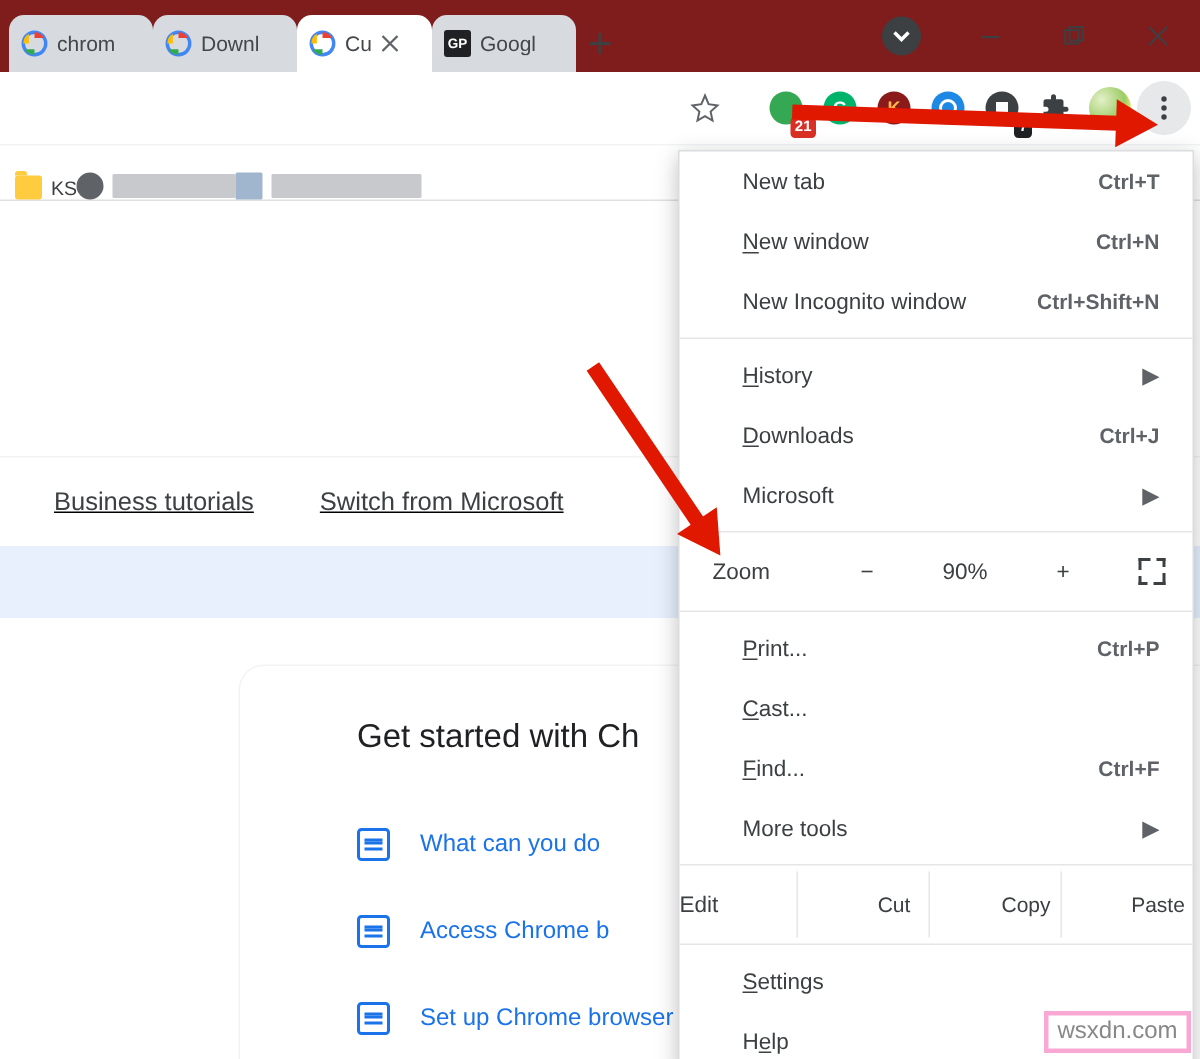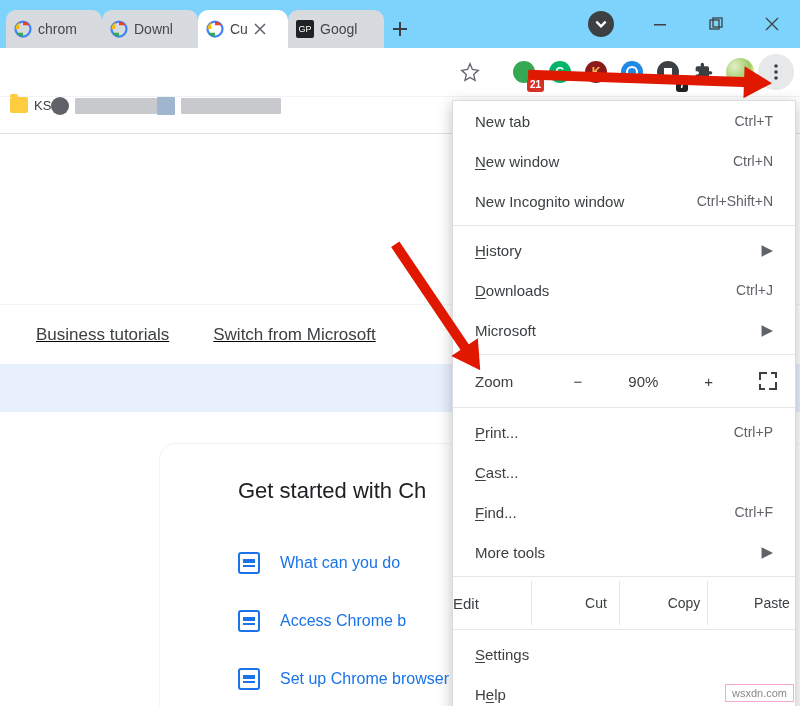--- a/index.html
+++ b/index.html
@@ -1,18 +1,18 @@
 <!DOCTYPE html>
 <html><head>
 <meta charset="utf-8">
 <style>
   * { box-sizing: border-box; margin: 0; padding: 0; font-family: "Segoe UI", Arial, sans-serif; }
   body { width: 800px; height: 706px; background: #fff; position: relative; overflow: hidden; }
 
-  .titlebar { height: 48px; background: #7dd3fc; display: flex; align-items: stretch; }
+  .titlebar { height: 48px; background: #7f1d1d; display: flex; align-items: stretch; }
   .tabs { display: flex; align-items: flex-end; padding-left: 6px; flex: 1; }
   .tab { display: flex; align-items: center; height: 38px; padding: 0 10px 0 8px; margin-top: 10px; border-radius: 10px 10px 0 0; font-size: 14px; color: #43474b; gap: 6px; min-width: 0; }
   .tab.inactive { background: #d7dade; width: 96px; }
   .tab.active { background: #fff; width: 90px; }
   .tab .favicon { width: 18px; height: 18px; flex-shrink: 0; }
   .tab .label { white-space: nowrap; overflow: hidden; text-overflow: clip; }
   .tab .close { width: 12px; height: 12px; color: #5f6368; flex-shrink: 0; }
   .newtab { width: 32px; display:flex; align-items:center; justify-content:center; margin-top:10px; height:38px; color:#3c4043; }
   .winctrl { margin-left:auto; display:flex; align-items:center; gap: 0; }
   .winbtn { width: 56px; height:48px; display:flex; align-items:center; justify-content:center; color:#3c4043; }
@@ -21,43 +21,43 @@
   .toolbar { height: 48px; background:#fff; display:flex; align-items:center; padding-right: 6px; margin-left: 20px; }
   .toolbar .spacer { flex:1; }
   .tbtn { width:36px; height:36px; display:flex; align-items:center; justify-content:center; border-radius:50%; color:#5f6368; position:relative; }
   .tbtn .badge { position:absolute; bottom:-2px; right:-2px; background:#d93025; color:#fff; font-size:10px; font-weight:700; padding:0 3px; border-radius:3px; line-height:14px; }
   .tbtn .badge.dark { background:#202124; }
   .star { color:#5f6368; }
   .ext-icon { width:22px; height:22px; border-radius:50%; }
   .avatar { width:28px; height:28px; border-radius:50%; background: radial-gradient(circle at 30% 30%, #e4f0c9, #9ccc65 55%, #fff176 80%); }
   .menu-btn { background:#e6e8ea; }
 
-  .bookmarksbar { height: 38px; background:#fff; display:flex; align-items:flex-start; padding: 0 10px; border-top:1px solid #f1f3f4; border-bottom:1px solid #e0e0e0; }
+  .bookmarksbar { height: 38px; background:#fff; display:flex; align-items:flex-end; padding: 0 10px; border-top:1px solid #f1f3f4; border-bottom:1px solid #e0e0e0; }
   .bkitem { display:flex; align-items:center; gap:6px; font-size:13px; color:#3c4043; }
   .folder-icon { width:18px; height:16px; background:#ffcc40; border-radius:2px; position:relative; }
   .folder-icon::before { content:""; position:absolute; top:-3px; left:0; width:8px; height:3px; background:#ffcc40; border-radius:2px 2px 0 0; }
   .mystery { height:16px; background:#c7c9cc; border-radius:1px; }
 
   .page { position:absolute; top:134px; left:0; right:0; bottom:0; background:#fff;text-decoration:underline; }
   .whitegap { height: 170px; background:#fff; }
   .navrow { height: 60px; display:flex; align-items:center; gap: 44px; padding: 0 36px; font-size: 17px; color:#3c4043; border-top:1px solid #f1f3f4; }
   .bluestrip { background:#e8f0fe; height: 48px; }
   .card { position:absolute; left:160px; top:310px; right:0; background:#fff; border-radius: 16px 0 0 0; box-shadow: 0 0 0 1px #f1f3f4; padding: 34px 0 0 78px; }
   .card h2 { font-weight:400; font-size:22px; color:#202124; margin-bottom: 30px; }
   .link-item { display:flex; align-items:center; gap: 20px; font-size:16px; color:#1a73e8; padding: 18px 0; }
   .link-item .icon-sq { width:22px; height:22px; border:2px solid #1a73e8; border-radius:3px; display:flex; align-items:center; justify-content:center; }
   .link-item .icon-sq::before, .link-item .icon-sq::after { content:""; display:block; width:12px; height:2px; background:#1a73e8; position:absolute; }
   .icon-sq { position:relative; }
   .icon-sq::before { top:5px; }
   .icon-sq::after { bottom:5px; box-shadow: 0 -4px 0 #1a73e8; }
 
   
   .menu { position:absolute; top:100px; right:4px; width:344px; background:#fff; box-shadow: 0 4px 14px rgba(0,0,0,0.25); border:1px solid #dadce0; font-size:15px; color:#3c4043; z-index:50; }
-  .menu-row { display:flex; align-items:center; height:40px; padding: 0 22px; justify-content:space-between; }
-  .menu-row .sc { color:#5f6368; font-size:14px; }
+  .menu-row { display:flex; align-items:center; height:40px; padding: 0 22px; justify-content:space-between;margin-left:20px; }
+  .menu-row .sc { color:#5f6368; font-size:14px;font-weight:bold; }
   .menu-row .arrow { color:#5f6368; }
   .menu-sep { height:1px; background:#e6e6e6; margin:4px 0; }
   .zoom-row { display:flex; align-items:center; height:44px; padding:0 10px 0 22px; }
   .zoom-row .zlabel { width:80px; }
   .zoom-ctrl { display:flex; align-items:center; flex:1; justify-content:space-between; padding: 0 8px; }
   .zoom-ctrl span { width:30px; text-align:center; }
   .edit-row { display:flex; align-items:center; height:44px; }
   .edit-row .ed { flex:1; text-align:center; font-size:14px; border-left:1px solid #e6e6e6; height:100%; display:flex; align-items:center; justify-content:center;padding-left:41px; }
   .edit-row .label { width:78px; }
   .u { text-decoration: underline; text-decoration-color: currentColor; text-decoration-thickness:1px; text-underline-offset:2px; }
@@ -68,21 +68,21 @@
   .fullscreen-icon .c2 { position:absolute; top:0; right:0; width:6px; height:6px; border:2px solid #3c4043; border-left:none; border-bottom:none; }
   .fullscreen-icon .c3 { position:absolute; bottom:0; left:0; width:6px; height:6px; border:2px solid #3c4043; border-right:none; border-top:none; }
 
   
   .red-arrow { position:absolute; z-index:100; }
   .arrow1 { top:78px; left:528px; width:240px; height:10px; transform-origin: right center; transform: rotate(2deg); }
   .arrow2 { top:362px; left:330px; width:148px; height:10px; transform-origin: right center; transform: rotate(56deg); }
   .arrow-line { position:absolute; top:50%; left:0; right:18px; height:10px; background:#e01800; transform:translateY(-50%); }
   .arrow-head { position:absolute; right:-4px; top:50%; transform:translateY(-50%); width:0; height:0; border-left:28px solid #e01800; border-top:16px solid transparent; border-bottom:16px solid transparent; }
 
-  .watermark { position:absolute; bottom:4px; right:6px; font-size:11px; color:#888; background:#fff; padding:2px 6px; border:1px solid #f9a8d4; z-index:200;margin-left:29px; }
+  .watermark { position:absolute; bottom:4px; right:6px; font-size:16px; color:#888; background:#fff; padding:2px 6px; border:3px solid #f9a8d4; z-index:200;margin-left:29px; }
 </style>
 </head>
 <body>
 
 <div class="titlebar">
   <div class="tabs">
     <div class="tab inactive">
       <svg class="favicon" viewBox="0 0 24 24">
           <circle cx="12" cy="12" r="10" fill="none" stroke="#4285F4" stroke-width="3"></circle>
           <path fill="#EA4335" d="M12 2a10 10 0 0 1 8.7 5H12z"></path>
@@ -106,21 +106,21 @@
           <path fill="#EA4335" d="M12 2a10 10 0 0 1 8.7 5H12z"></path>
           <path fill="#FBBC05" d="M2 12a10 10 0 0 1 5-8.7V12z"></path>
           <path fill="#34A853" d="M12 22a10 10 0 0 1-8.7-5H12z"></path>
         </svg>
       <span class="label">Cu</span>
       <svg class="close" viewBox="0 0 12 12">
           <path d="M1 1l10 10M11 1L1 11" stroke="#5f6368" stroke-width="1.5"></path>
         </svg>
     </div>
     <div class="tab inactive">
-      <div class="favicon" style="background:#202124;color:#fff;font-size:9px;font-weight:400;display:flex;align-items:center;justify-content:center;border-radius:2px;">GP</div>
+      <div class="favicon" style="background:#202124;color:#fff;font-size:9px;font-weight:700;display:flex;align-items:center;justify-content:center;border-radius:2px;">GP</div>
       <span class="label">Googl</span>
     </div>
     <div class="newtab">
       <svg width="16" height="16" viewBox="0 0 16 16">
           <path d="M8 1v14M1 8h14" stroke="#3c4043" stroke-width="2"></path>
         </svg>
     </div>
   </div>
   <div class="winctrl">
     <div class="shield">

